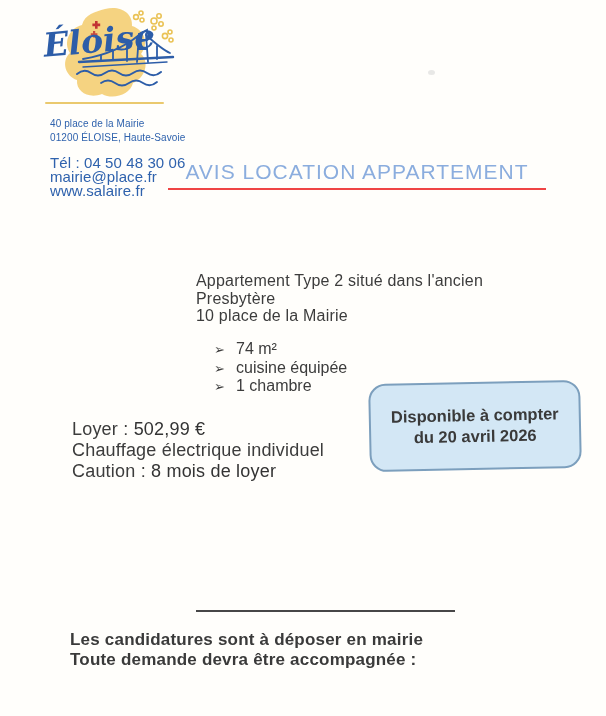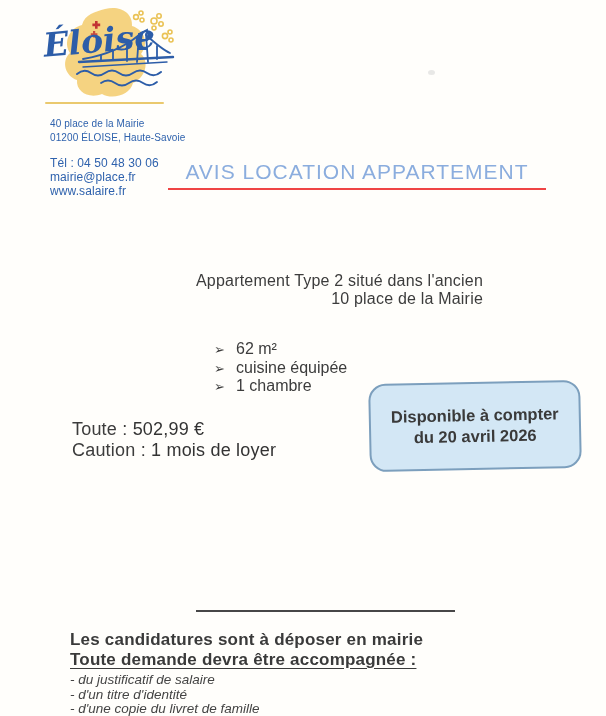--- a/index.html
+++ b/index.html
@@ -10,52 +10,52 @@
     background:#fffefb;
     font-family:"Liberation Sans","DejaVu Sans",sans-serif;
     color:#3e3e3e;
     overflow:hidden;
   }
   
   .logo{position:absolute;left:43px;top:4px;width:136px;height:98px;}
   .logo-divider{position:absolute;left:45px;top:102px;width:119px;height:2px;background:#eac96e;border-radius:1px;}
   
   .addr-block{position:absolute;left:50px;top:117px;font-size:10px;line-height:14px;color:#2f62ad;letter-spacing:.1px;}
-  .contact-block{position:absolute;left:50px;top:156px;font-size:12px;line-height:14px;color:#2f62ad;letter-spacing:.1px;}
+  .contact-block{position:absolute;left:50px;top:156px;font-size:15px;line-height:14px;color:#2f62ad;letter-spacing:.1px;}
   
   .doc-title{
     position:absolute;left:168px;top:160px;width:378px;
     text-align:center;font-size:21px;letter-spacing:1px;
     color:#8badde;font-weight:normal;
     padding-bottom:4px;border-bottom:2px solid #ef4444;
     white-space:nowrap;
   }
   
-  .description{position:absolute;left:196px;top:272px;font-size:16px;line-height:17.5px;color:#3c3c3c;letter-spacing:.2px;text-align:right;}
+  .description{position:absolute;left:196px;top:272px;font-size:16px;line-height:17.5px;color:#3c3c3c;letter-spacing:.2px;}
   .features{position:absolute;left:214px;top:340px;margin:0;padding:0;list-style:none;font-size:16px;line-height:17.5px;color:#3c3c3c;}
   .features li{display:flex;align-items:baseline;}
   .features .glyph{width:22px;font-size:13px;color:#3c3c3c;}
   
   .avail-box{
     position:absolute;left:369px;top:382px;width:208px;height:84px;
     background:#d3e7f5;border:2px solid #7c9fbd;border-radius:17px;
     display:flex;flex-direction:column;align-items:center;justify-content:center;
     font-size:16.5px;font-weight:bold;color:#3a3a3a;line-height:21px;
     transform:rotate(-1.2deg);
     text-align:center;
   }
   
   .rent-block{position:absolute;left:72px;top:419px;font-size:18px;line-height:21px;color:#3c3c3c;letter-spacing:.2px;}
   .rent-block b{font-weight:normal;color:#333;}
   
   .mid-divider{position:absolute;left:196px;top:610px;width:259px;height:2px;background:#474747;}
   
   .footer{position:absolute;left:70px;top:630px;}
   .footer .f1{font-size:17px;font-weight:bold;color:#3a3a3a;line-height:20px;letter-spacing:.2px;}
-  .footer .f2{font-size:17px;font-weight:bold;color:#3a3a3a;line-height:20px;letter-spacing:.2px;text-decoration:underline;text-underline-offset:3px;}
+  .footer .f2{font-size:17px;font-weight:bold;color:#3a3a3a;line-height:20px;letter-spacing:.2px;text-underline-offset:3px;}
   .footer ul{margin:3px 0 0 0;padding:0;list-style:none;font-size:13.5px;line-height:14.5px;font-style:italic;color:#444;}
   
   .speck{position:absolute;left:428px;top:70px;width:7px;height:5px;background:#d9d9d9;border-radius:50%;opacity:.6;}
 </style>
 </head>
 <body>
 
 <div class="page">
 
   <svg class="logo" viewBox="0 0 136 98" aria-hidden="true">
@@ -106,54 +106,51 @@
   <div class="contact-block">
     <div>Tél : 04 50 48 30 06</div>
     <div>mairie@place.fr</div>
     <div>www.salaire.fr</div>
   </div>
 
   <div class="doc-title">AVIS LOCATION APPARTEMENT</div>
 
   <div class="description">
     <div>Appartement Type 2 situé dans l'ancien</div>
+    <div>Presbytère</div>
     <div>10 place de la Mairie</div>
   </div>
 
   <ul class="features">
     <li>
       <span class="glyph">➢</span>
-      <span>62 m²</span>
+      <span>74 m²</span>
     </li>
     <li>
       <span class="glyph">➢</span>
       <span>cuisine équipée</span>
     </li>
     <li>
       <span class="glyph">➢</span>
       <span>1 chambre</span>
     </li>
   </ul>
 
   <div class="avail-box">
     <div>Disponible à compter</div>
     <div>du 20 avril 2026</div>
   </div>
 
   <div class="rent-block">
-    <div><span>Toute : </span><b>502,99 €</b></div>
-    <div><span>Caution : </span><b>1 mois de loyer</b></div>
+    <div><span>Loyer : </span><b>502,99 €</b></div>
+    <div>Chauffage électrique individuel</div>
+    <div><span>Caution : </span><b>8 mois de loyer</b></div>
   </div>
 
   <div class="mid-divider"></div>
 
   <div class="footer">
     <div class="f1">Les candidatures sont à déposer en mairie</div>
     <div class="f2">Toute demande devra être accompagnée :</div>
-    <ul>
-      <li>- du justificatif de salaire</li>
-      <li>- d'un titre d'identité</li>
-      <li>- d'une copie du livret de famille</li>
-    </ul>
   </div>
 
   <div class="speck"></div>
 </div>
 
 </body></html>

